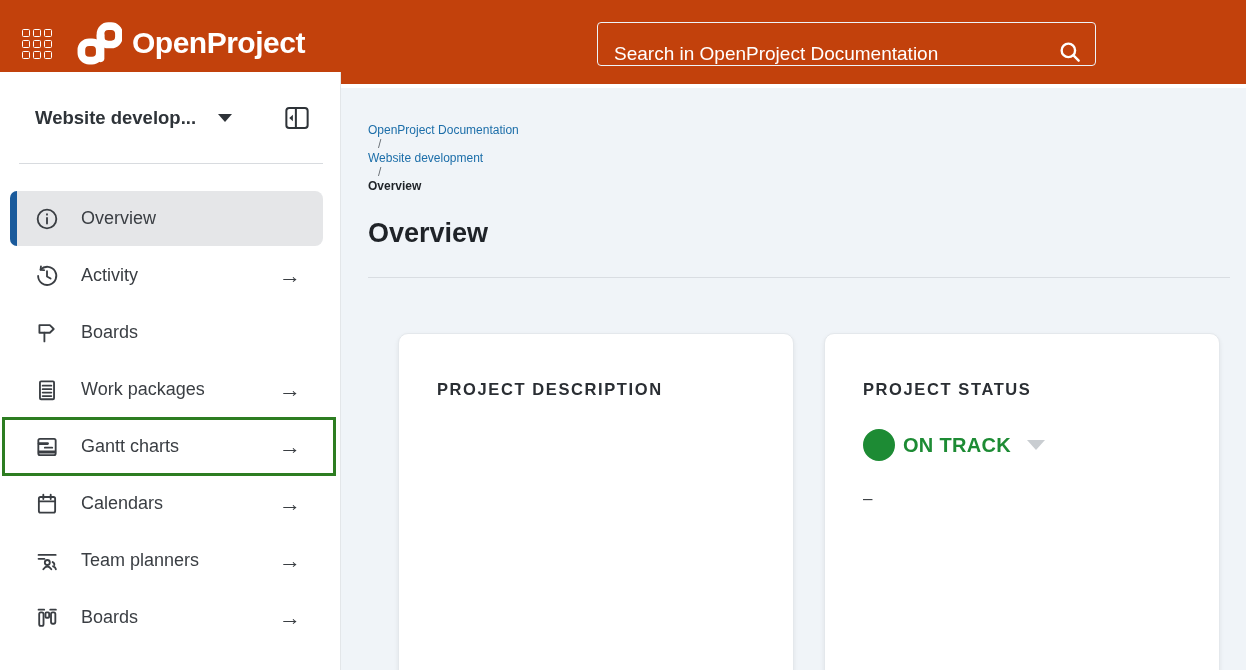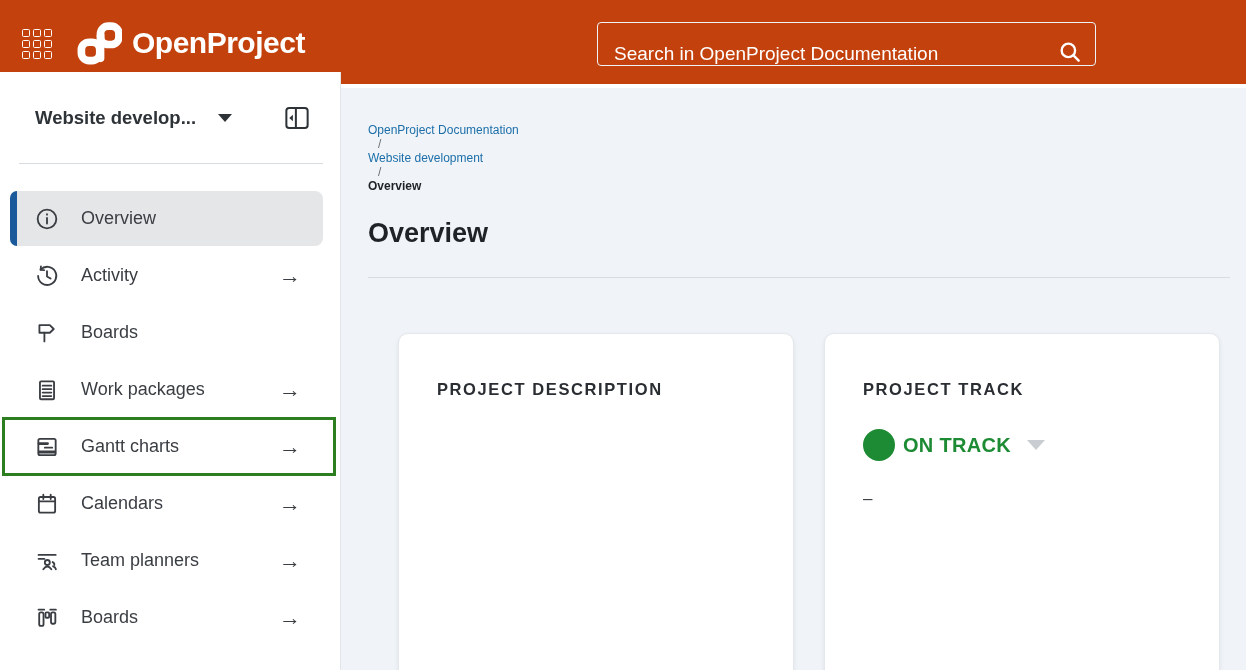--- a/index.html
+++ b/index.html
@@ -255,21 +255,21 @@
     <h1 class="page-title">Overview</h1>
     <hr class="main-divider">
 
     <div class="cards">
 
       <section class="card">
         <h2 class="card-heading">PROJECT DESCRIPTION</h2>
       </section>
 
       <section class="card">
-        <h2 class="card-heading">PROJECT TRACK</h2>
+        <h2 class="card-heading">PROJECT STATUS</h2>
         <div class="status-row">
           <span class="status-circle"></span>
           <span class="status-label">ON TRACK</span>
           <span class="status-caret"></span>
         </div>
         <div class="status-empty">–</div>
       </section>
 
     </div>
   </main>

